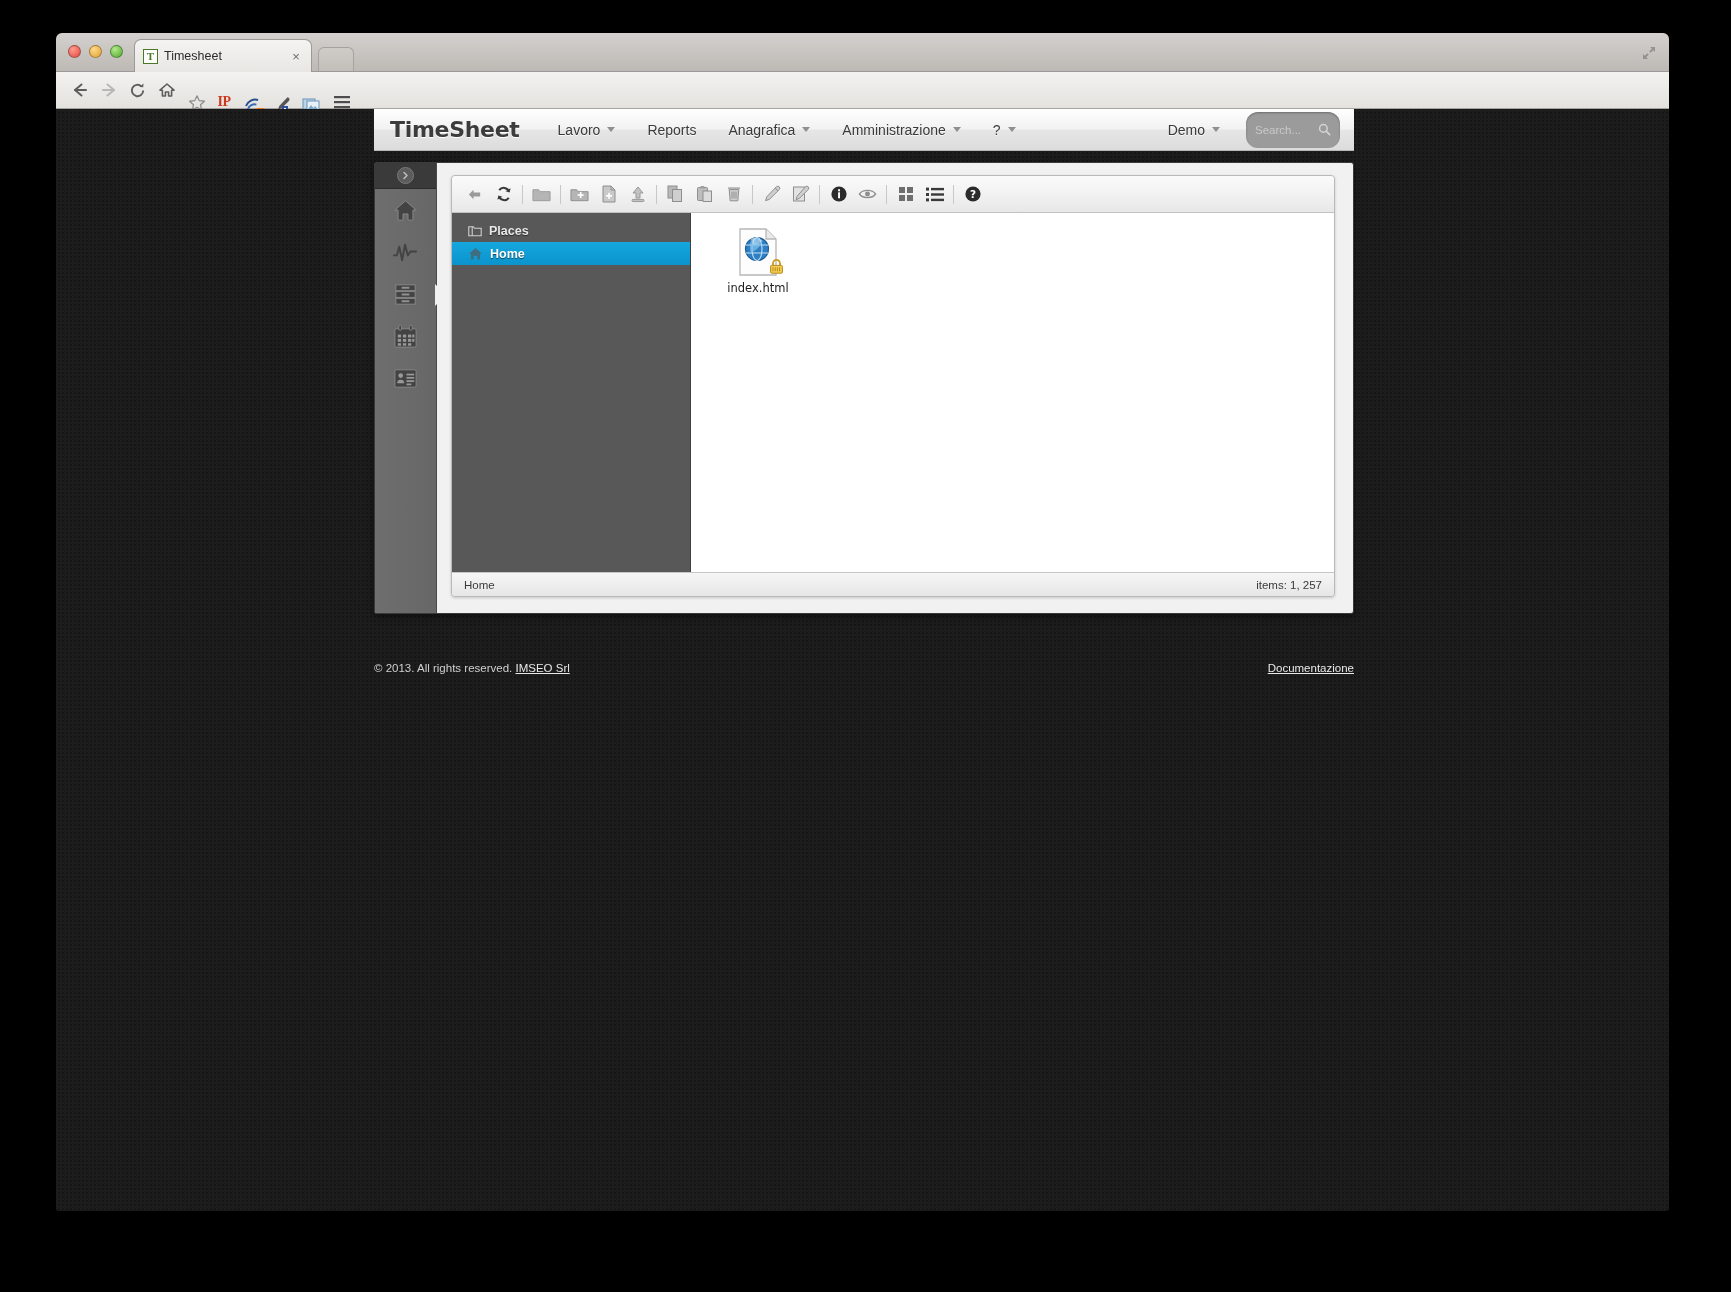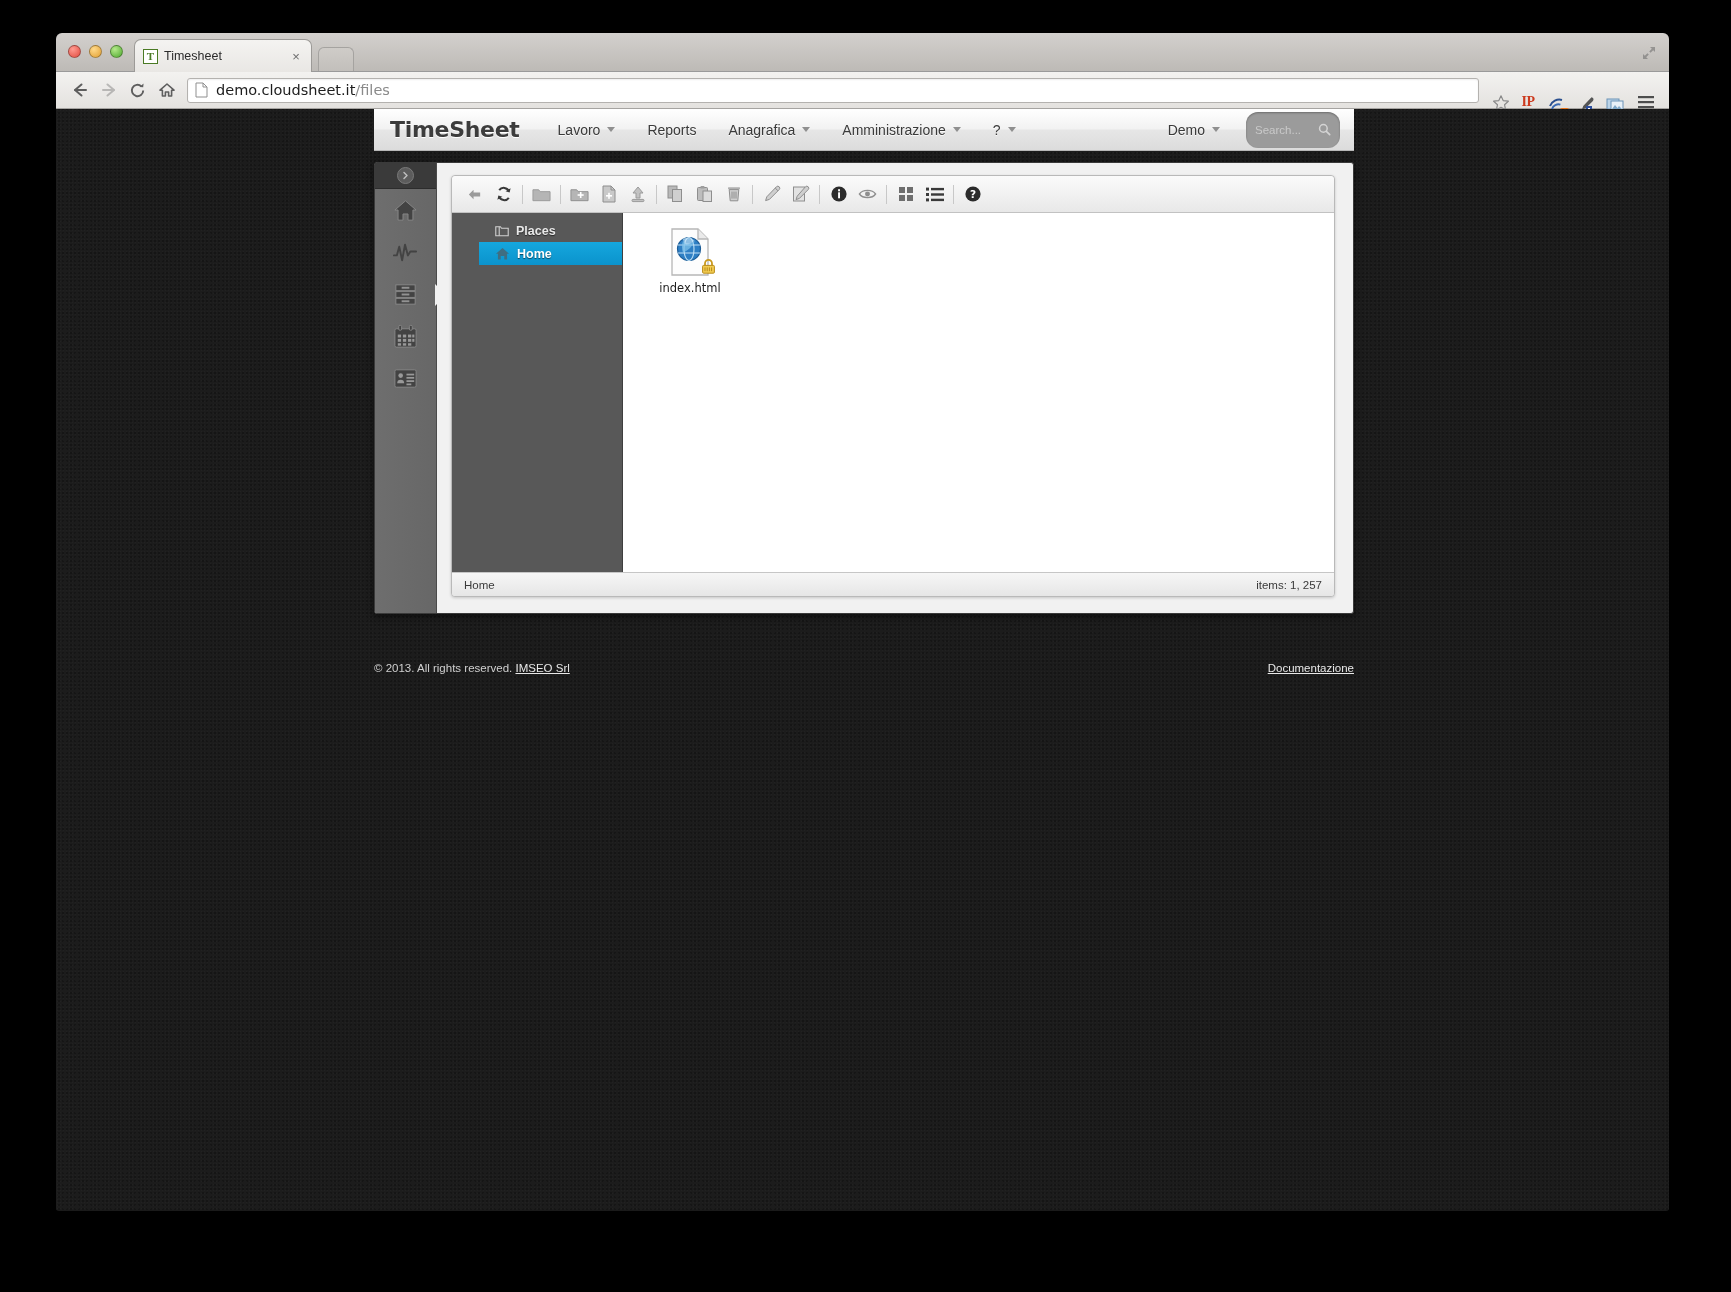--- a/index.html
+++ b/index.html
@@ -223,25 +223,24 @@
   }
   .tb-btn {
     width: 25px; height: 25px; margin: 0 2px;
     display: flex; align-items: center; justify-content: center;
     cursor: pointer; border-radius: 3px;
   }
   .tb-sep { width: 1px; height: 19px; background: #c8c8c8; margin: 0 4px; }
 
   #fm-body { flex: 1 1 auto; display: flex; min-height: 0; }
   #fm-tree {
-    width: 171px; flex: 0 0 auto;
+    width: 239px; flex: 0 0 auto;
     background: #585858;
     border-right: 1px solid #3f3f3f;
     padding-top: 6px;
-    padding-left: 27px;
   }
   .tree-row {
     height: 23px; display: flex; align-items: center; gap: 7px;
     padding-left: 16px; cursor: pointer;
     font-size: 12.5px; font-weight: bold; color: #e8e8e8;
     text-shadow: 0 1px 1px rgba(0,0,0,.55);
   }
   .tree-row.selected {
     background: linear-gradient(to bottom, #15a7de 0%, #0b93cc 100%);
     color: #fff;
@@ -325,29 +324,20 @@
         <path d="M16 10a6 6 0 1 1-1.9-4.4" fill="none" stroke="#5e5e5e" stroke-width="2"></path>
         <path d="M16.4 2.6 L16 6.6 L12 6.2 Z" fill="#5e5e5e"></path>
       </svg>
     </div>
     <div class="navbtn">
       <svg width="18" height="18" viewBox="0 0 18 18">
         <path d="M9 3 L16 9.2 H13.6 V15 H10.6 V11 H7.4 V15 H4.4 V9.2 H2 Z" fill="none" stroke="#5e5e5e" stroke-width="1.6" stroke-linejoin="round"></path>
       </svg>
     </div>
 
-    <div id="omnibox">
-      <svg id="page-doc-icon" viewBox="0 0 13 16">
-        <path d="M1 1h7l4 4v10H1z" fill="#fff" stroke="#8f8f8f" stroke-width="1"></path>
-        <path d="M8 1v4h4" fill="none" stroke="#8f8f8f" stroke-width="1"></path>
-      </svg>
-      <div id="omnibox-text">
-        <span>demo.cloudsheet.it</span><span class="path">/files</span>
-      </div>
-    </div>
 
     <div id="bookmark-star" class="ext-icon">
       <svg width="18" height="18" viewBox="0 0 20 20">
         <path d="M10 2 L12.4 7.3 L18.2 8 L13.9 11.9 L15.1 17.6 L10 14.7 L4.9 17.6 L6.1 11.9 L1.8 8 L7.6 7.3 Z" fill="none" stroke="#8a8a8a" stroke-width="1.3" stroke-linejoin="round"></path>
       </svg>
     </div>
 
     <div class="ext-icon">
       <span id="ext-ip">IP</span>
     </div>

